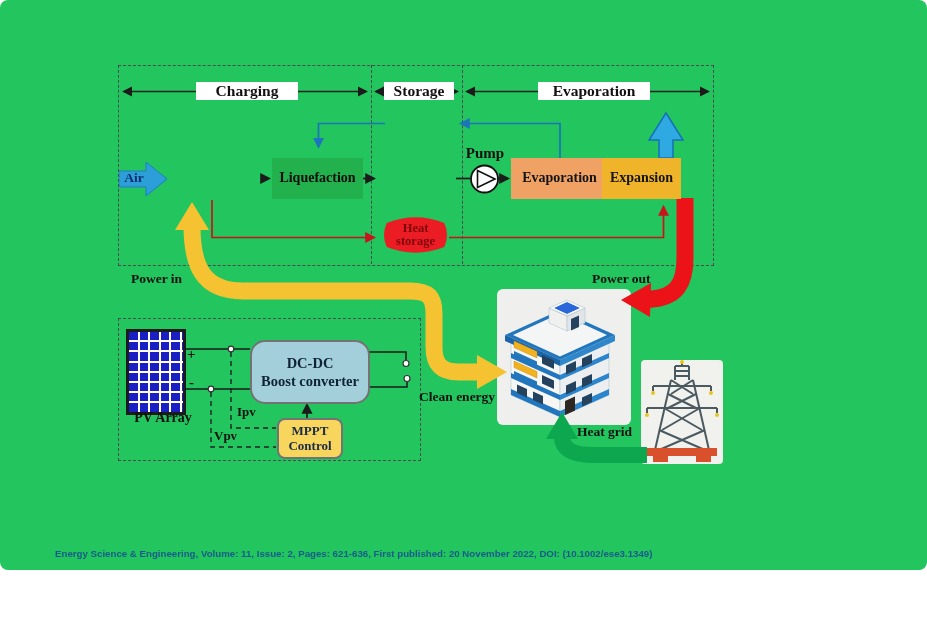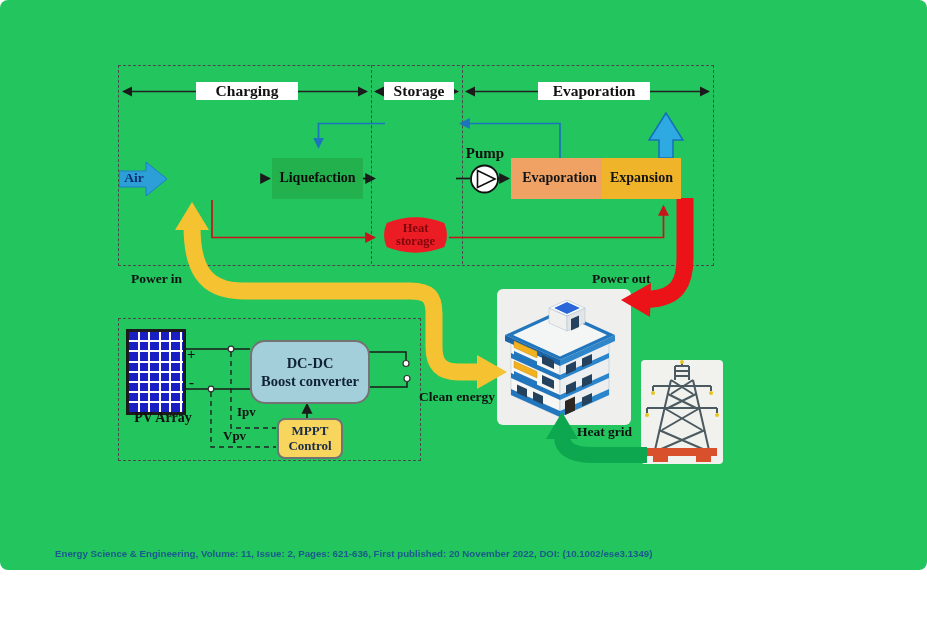--- a/index.html
+++ b/index.html
@@ -178,21 +178,21 @@
   <div class="lbl" style="left:131px;top:271px;">Power in</div>
   <div class="lbl" style="left:592px;top:271px;">Power out</div>
   <div class="lbl" style="left:419px;top:389px;">Clean energy</div>
   <div class="lbl" style="left:577px;top:424px;">Heat grid</div>
 
   <div id="pv-panel" style="left:126px;top:329px;width:54px;height:80px;"></div>
   <div class="lbl" style="left:132px;top:410px;width:62px;text-align:center;font-size:14px;">PV Array</div>
   <div class="lbl" style="left:187px;top:346px;font-size:15px;">+</div>
   <div class="lbl" style="left:189px;top:374px;font-size:15px;">-</div>
   <div class="lbl" style="left:237px;top:404px;font-size:13px;">Ipv</div>
-  <div class="lbl" style="left:214px;top:428px;font-size:13px;margin-left:9px;">Vpv</div>
+  <div class="lbl" style="left:214px;top:428px;font-size:13px;">Vpv</div>
 
   <div id="dcdc" class="roundbox" style="left:250px;top:340px;width:116px;height:60px;background:#A2CFD9;">
     <span>DC-DC</span>
     <span>Boost converter</span>
   </div>
   <div id="mppt" class="roundbox" style="left:277px;top:418px;width:62px;height:37px;background:#F8D55C;">
     <span>MPPT</span>
     <span>Control</span>
   </div>
 

